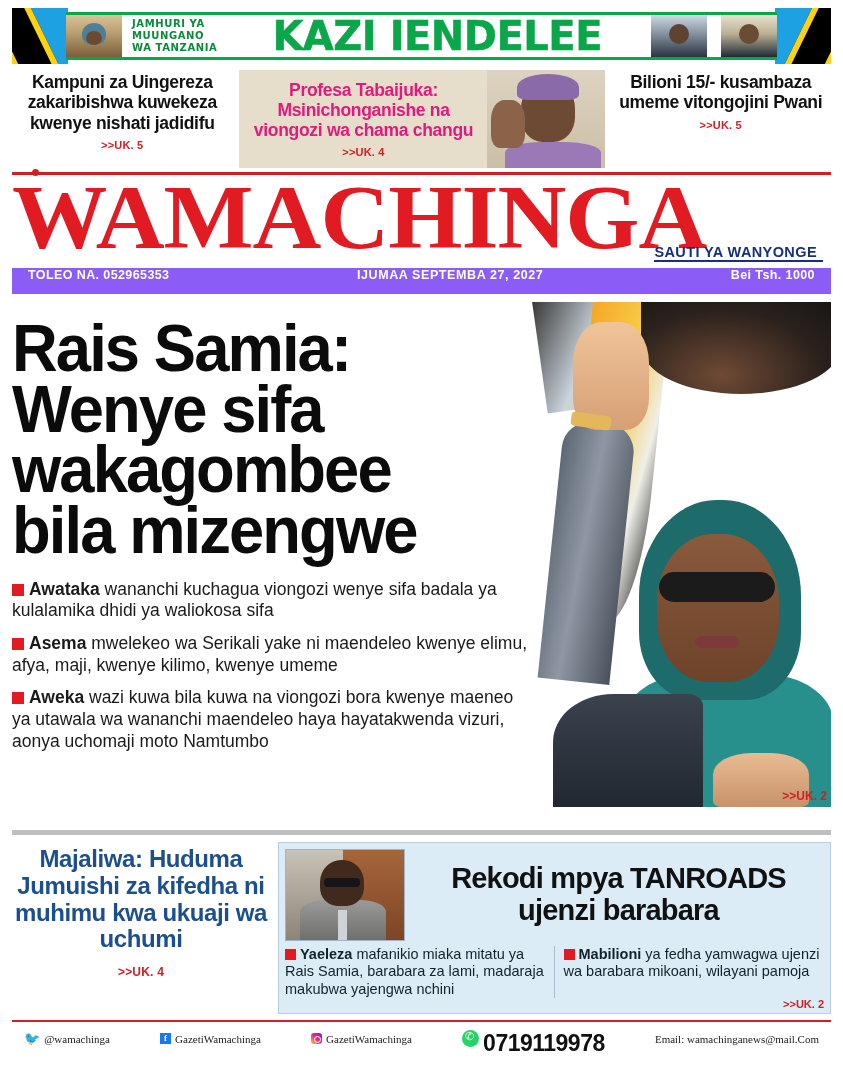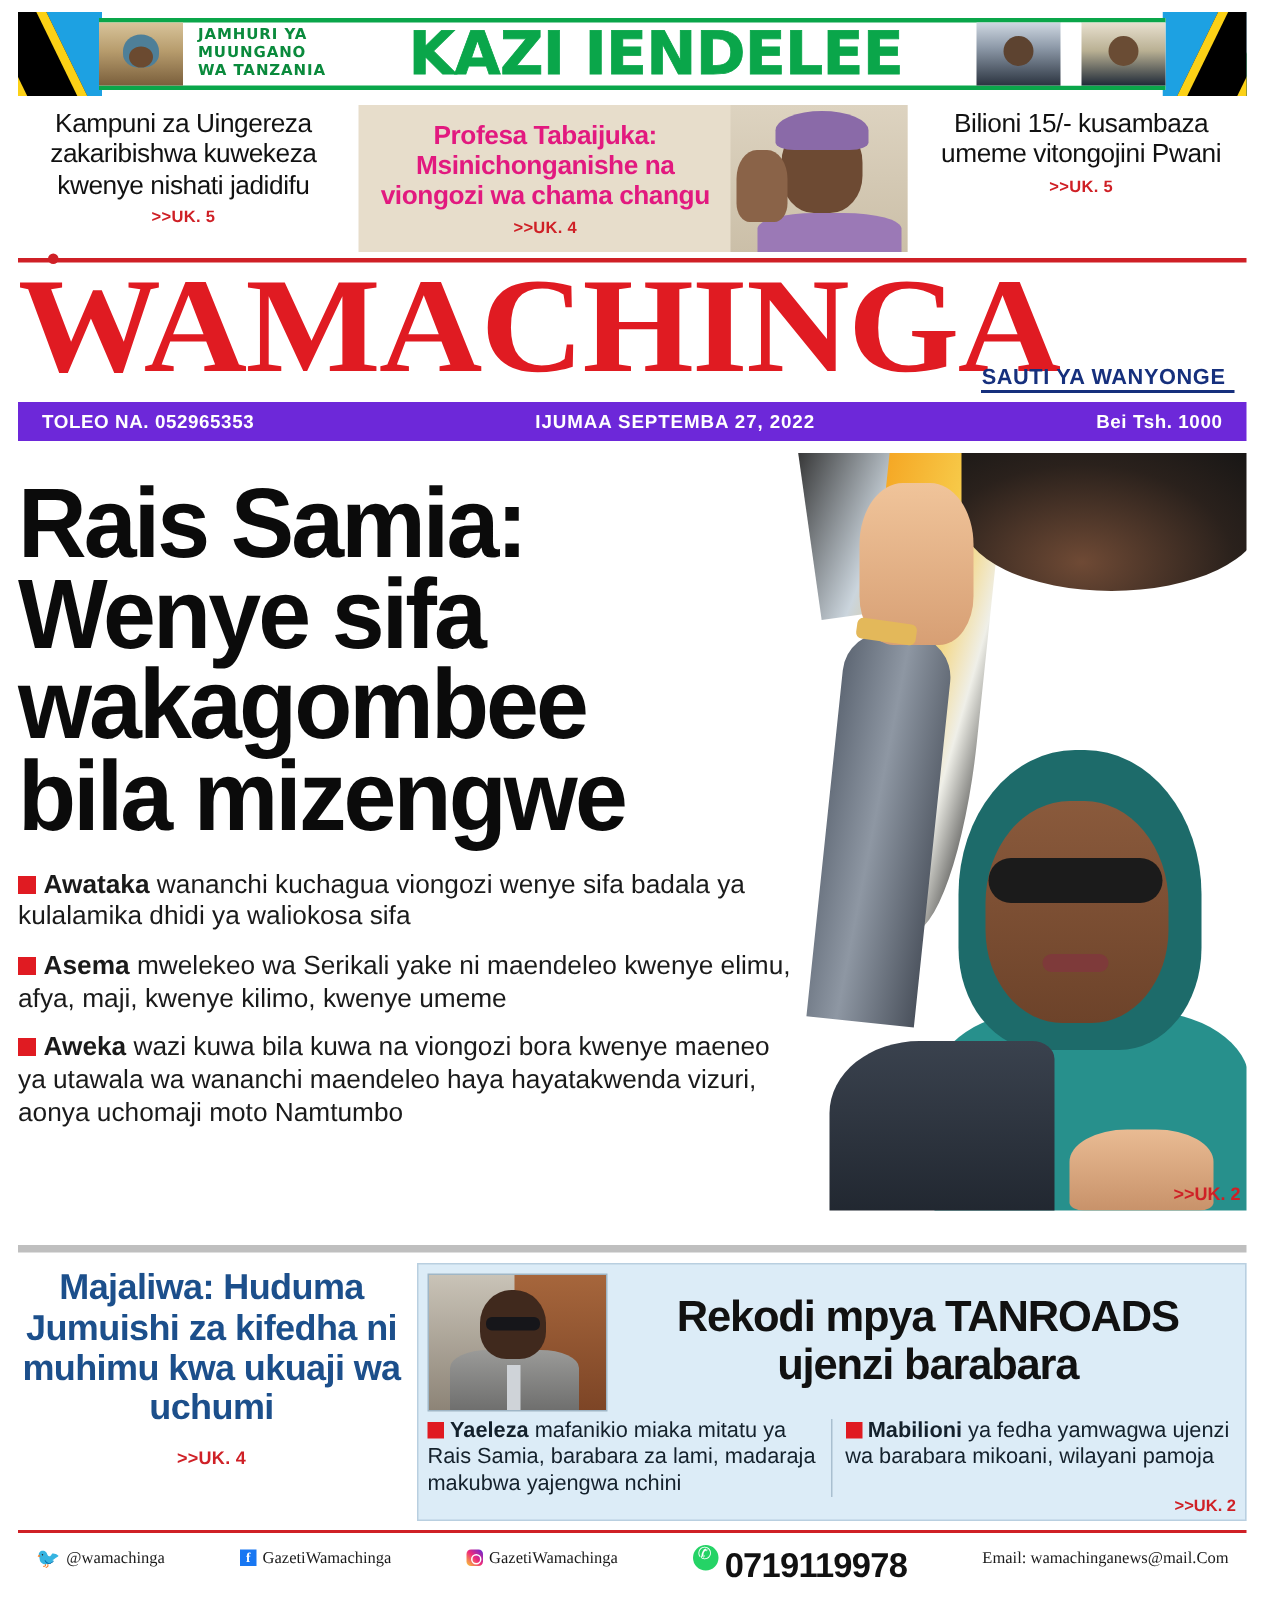--- a/index.html
+++ b/index.html
@@ -86,21 +86,21 @@
 
   
   .teasers {
     display:flex; margin: 6px 12px 0 12px; height: 98px; align-items: stretch;
   }
   .teaser-side {
     flex: 1 1 0; display:flex; flex-direction:column;
     align-items:center; justify-content:flex-start; padding-top: 2px;
   }
   .teaser-side h3 {
-    font-size: 17.5px; line-height: 1.16; font-weight: 400;
+    font-size: 17.5px; line-height: 1.16; font-weight: 700;
     color:#111; text-align:center; letter-spacing:-0.3px;
     font-family: "Liberation Sans", sans-serif;
   }
   .uk-ref {
     color:#cf2026; font-weight:800; font-size: 11px; margin-top: 6px;
     letter-spacing: 0.2px; font-family:"Liberation Sans", sans-serif;
   }
   .teaser-mid {
     flex: 0 0 366px; background:#e7ddcb; display:flex; align-items:stretch;
     margin: 0 6px;
@@ -151,22 +151,22 @@
     transform: scaleX(1.06); transform-origin: left center;
     white-space: nowrap;
   }
   .tagline {
     text-align:right; color:#16307d; font-weight:800; font-size: 14.5px;
     letter-spacing: 0.4px; margin-top: -6px; padding-right: 6px;
     border-bottom: 2px solid #16307d; display:inline-block;
     position:absolute; right: 8px; bottom: -2px;
   }
   .info-bar {
-    margin: 8px 12px 0 12px; height: 26px; background:#6d28d9;
-    display:flex; align-items:center; justify-content:space-between;
+    margin: 8px 12px 0 12px; height: 26px; background:#8b5cf6;
+    display:flex; align-items:flex-start; justify-content:space-between;
     padding: 0 16px; color:#fff; font-weight:800; font-size: 12.5px;
     letter-spacing: 0.4px;
   }
   .info-bar .date { letter-spacing: 0.6px; }
 
   
   .lead { position:relative; margin: 8px 12px 0 12px; height: 522px; }
   .lead-photo {
     position:absolute; right:0; top:0; width: 300px; height: 505px;
     overflow:hidden; background:#ffffff;
@@ -418,21 +418,21 @@
 
   <div class="red-rule"></div>
 
   <div class="masthead">
     <h1>WAMACHINGA</h1>
     <div class="tagline">SAUTI YA WANYONGE</div>
   </div>
 
   <div class="info-bar">
     <div>TOLEO NA. 052965353</div>
-    <div class="date">IJUMAA  SEPTEMBA 27, 2022</div>
+    <div class="date">IJUMAA  SEPTEMBA 27, 2027</div>
     <div>Bei Tsh. 1000</div>
   </div>
 
   <div class="lead">
     <div class="lead-photo">
       <div class="lp-sky"></div>
       <div class="lp-flag2"></div>
       <div class="lp-flag"></div>
       <div class="lp-hat"></div>
       <div class="lp-arm"></div>

